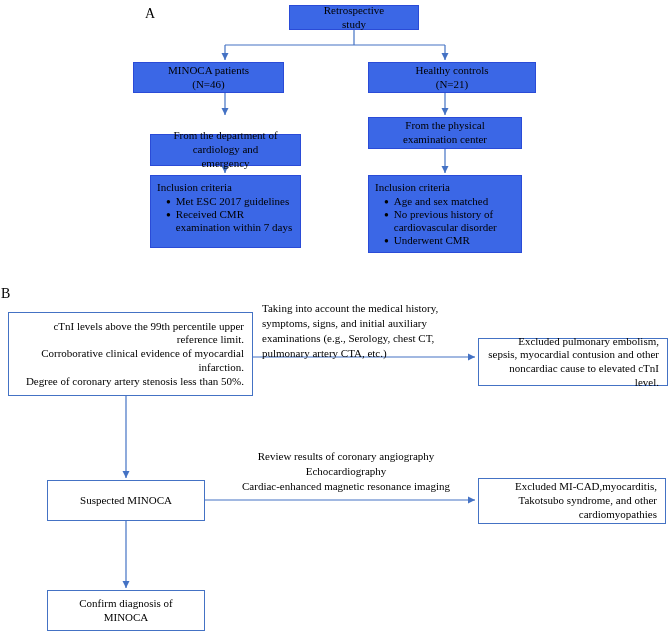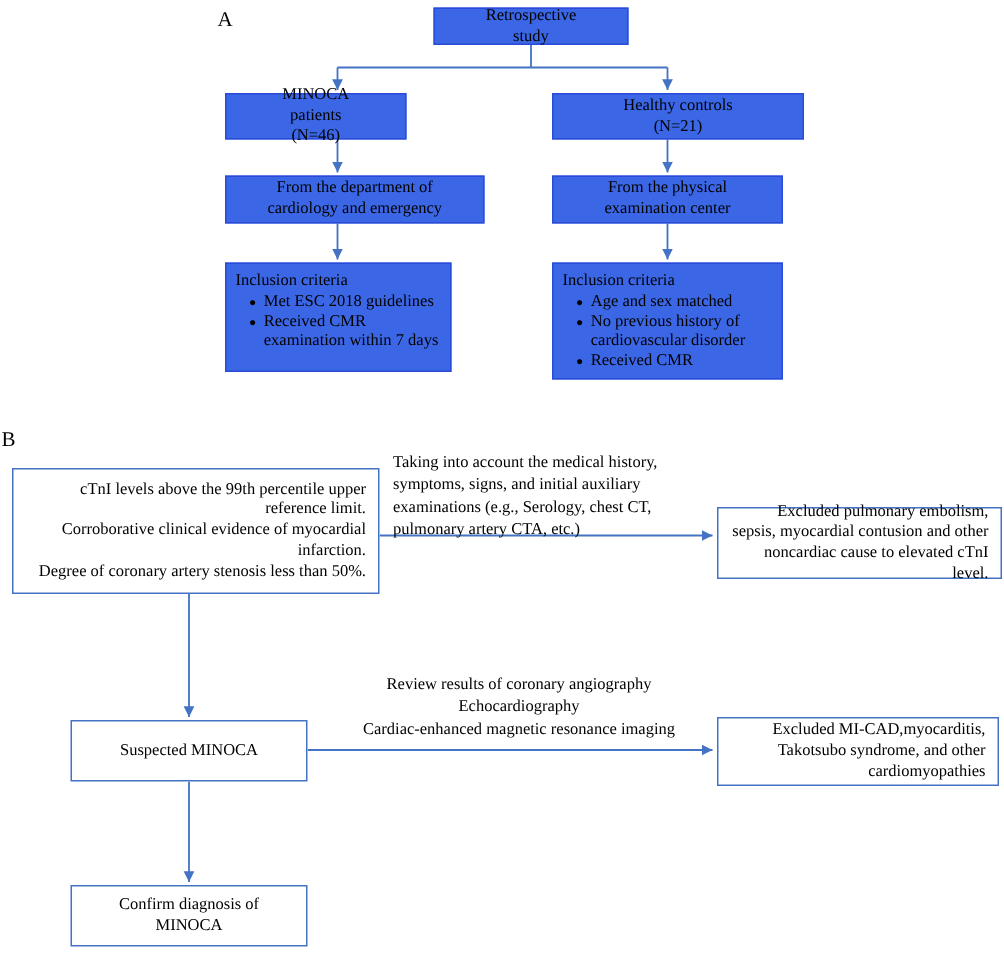--- a/index.html
+++ b/index.html
@@ -110,57 +110,57 @@
     <line class="arrow" x1="253" y1="357" x2="475" y2="357" marker-end="url(#ah)"></line>
     <line class="arrow" x1="126" y1="396" x2="126" y2="478" marker-end="url(#ah)"></line>
     <line class="arrow" x1="205" y1="500" x2="475" y2="500" marker-end="url(#ah)"></line>
     <line class="arrow" x1="126" y1="521" x2="126" y2="588" marker-end="url(#ah)"></line>
   </svg>
 
   <div class="panel-label" style="left:145px; top:6px;">A</div>
 
   <div class="box filled" style="left:289px; top:5px; width:130px; height:25px;">Retrospective study</div>
 
-  <div class="box filled" style="left:150px; top:62px; width:121px; height:31px;">MINOCA patients
+  <div class="box filled" style="left:133px; top:62px; width:151px; height:31px;">MINOCA patients
 (N=46)</div>
 
   <div class="box filled" style="left:368px; top:62px; width:168px; height:31px;">Healthy controls
 (N=21)</div>
 
-  <div class="box filled" style="left:150px; top:117px; width:173px; height:32px;">From the department of
+  <div class="box filled" style="left:150px; top:134px; width:151px; height:32px;">From the department of
 cardiology and emergency</div>
 
   <div class="box filled" style="left:368px; top:117px; width:154px; height:32px;">From the physical
 examination center</div>
 
   <div class="box filled criteria" style="left:150px; top:175px; width:151px; height:73px;">
     <div class="crit-title">Inclusion criteria</div>
     <div class="bullet-row">
       <span class="bullet">●</span>
-      <span class="bullet-text">Met ESC 2018 guidelines</span>
+      <span class="bullet-text">Met ESC 2017 guidelines</span>
     </div>
     <div class="bullet-row">
       <span class="bullet">●</span>
       <span class="bullet-text">Received CMR examination within 7 days</span>
     </div>
   </div>
 
   <div class="box filled criteria" style="left:368px; top:175px; width:154px; height:78px;">
     <div class="crit-title">Inclusion criteria</div>
     <div class="bullet-row">
       <span class="bullet">●</span>
       <span class="bullet-text">Age and sex matched</span>
     </div>
     <div class="bullet-row">
       <span class="bullet">●</span>
       <span class="bullet-text">No previous history of cardiovascular disorder</span>
     </div>
     <div class="bullet-row">
       <span class="bullet">●</span>
-      <span class="bullet-text">Received CMR</span>
+      <span class="bullet-text">Underwent CMR</span>
     </div>
   </div>
 
   <div class="panel-label" style="left:1px; top:286px;">B</div>
 
   <div class="box outline align-left pad" style="left:8px; top:312px; width:245px; height:84px;">cTnI levels above the 99th percentile upper reference limit.
 Corroborative clinical evidence of myocardial infarction.
 Degree of coronary artery stenosis less than 50%.</div>
 
   <div class="note" style="left:262px; top:301px; width:208px;font-family:Liberation Serif, serif;">Taking into account the medical history, symptoms, signs, and initial auxiliary examinations (e.g., Serology, chest CT, pulmonary artery CTA, etc.)</div>

